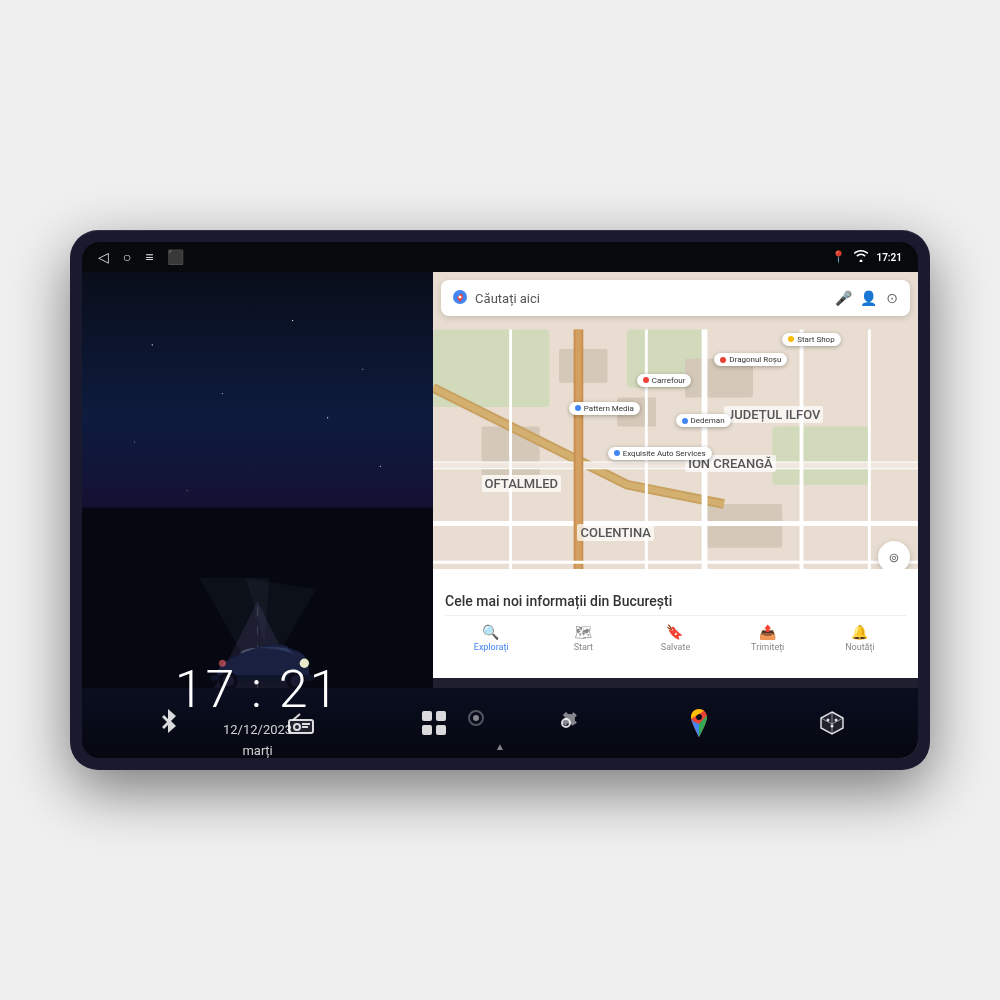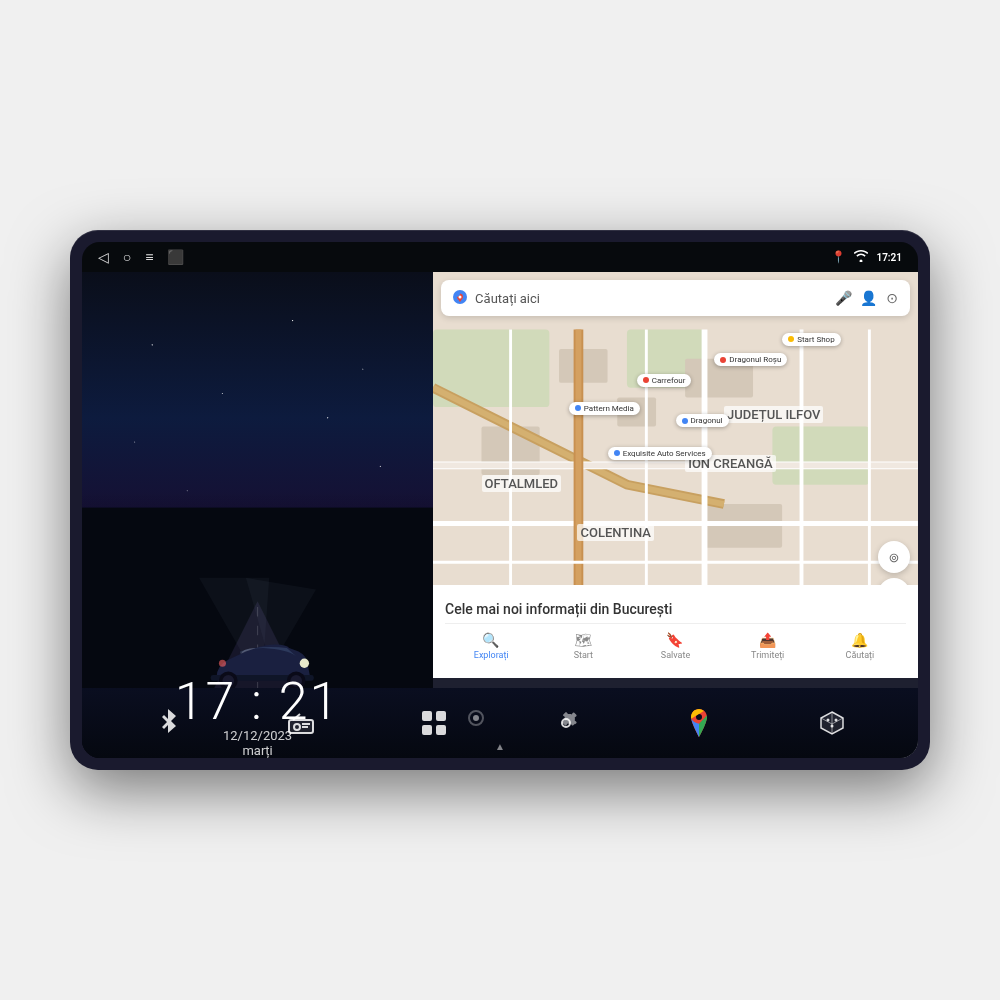--- a/index.html
+++ b/index.html
@@ -130,20 +130,21 @@
       font-size: 52px;
       font-weight: 300;
       color: white;
       letter-spacing: 2px;
       line-height: 1;
     }
 
     .clock-date {
       font-size: 13px;
       color: rgba(255,255,255,0.8);
+      margin-top: 6px;
     }
 
     .car-illustration {
       position: absolute;
       bottom: 0;
       left: 0;
       right: 0;
       height: 55%;
       overflow: hidden;
     }
@@ -267,21 +268,21 @@
       font-weight: bold;
       z-index: 10;
     }
 
     .map-info-banner {
       position: absolute;
       bottom: 0;
       left: 0;
       right: 0;
       background: white;
-      padding: 16px 12px;
+      padding: 24px 12px;
       z-index: 10;
     }
 
     .map-info-title {
       font-size: 14px;
       font-weight: 500;
       color: #333;
       margin-bottom: 6px;
     }
 
@@ -606,21 +607,21 @@
             <div class="place-chip" style="top:25%;left:42%;">
               <div class="place-dot place-dot-red"></div>
               <span>Carrefour</span>
             </div>
             <div class="place-chip" style="top:20%;left:58%;">
               <div class="place-dot place-dot-red"></div>
               <span>Dragonul Roșu</span>
             </div>
             <div class="place-chip" style="top:35%;left:50%;">
               <div class="place-dot"></div>
-              <span>Dragonul</span>
+              <span>Dedeman</span>
             </div>
             <div class="place-chip" style="top:15%;left:72%;">
               <div class="place-dot place-dot-orange"></div>
               <span>Start Shop</span>
             </div>
             <div class="place-chip" style="top:43%;left:36%;">
               <div class="place-dot"></div>
               <span>Exquisite Auto Services</span>
             </div>
 
@@ -673,21 +674,21 @@
               <div class="map-tab">
                 <span class="map-tab-icon">🔖</span>
                 <span>Salvate</span>
               </div>
               <div class="map-tab">
                 <span class="map-tab-icon">📤</span>
                 <span>Trimiteți</span>
               </div>
               <div class="map-tab">
                 <span class="map-tab-icon">🔔</span>
-                <span>Căutați</span>
+                <span>Noutăți</span>
               </div>
             </div>
           </div>
         </div>
 
         <div class="music-section">
           <div class="album-art">
             <svg width="20" height="20" viewBox="0 0 20 20" style="position:relative;z-index:2;">
               <path d="M10 2a8 8 0 100 16A8 8 0 0010 2zm0 14a6 6 0 110-12 6 6 0 010 12z" fill="rgba(255,255,255,0.3)"></path>
               <circle cx="10" cy="10" r="3" fill="rgba(255,255,255,0.5)"></circle>

